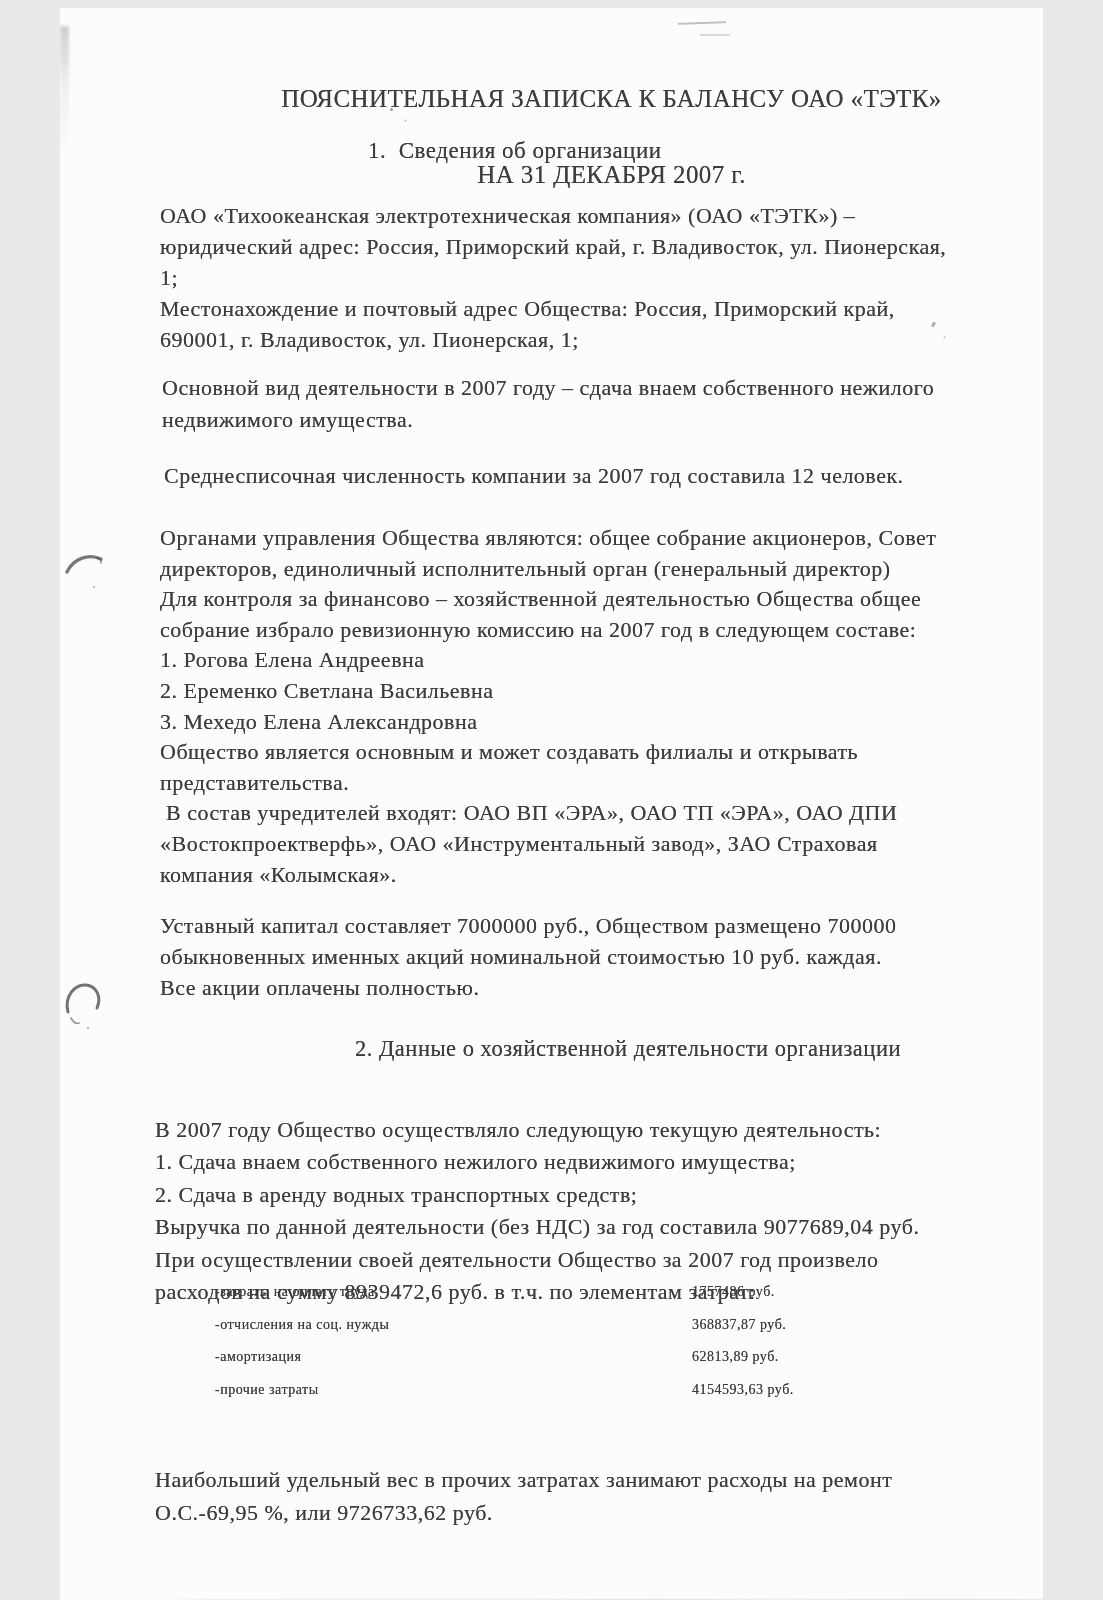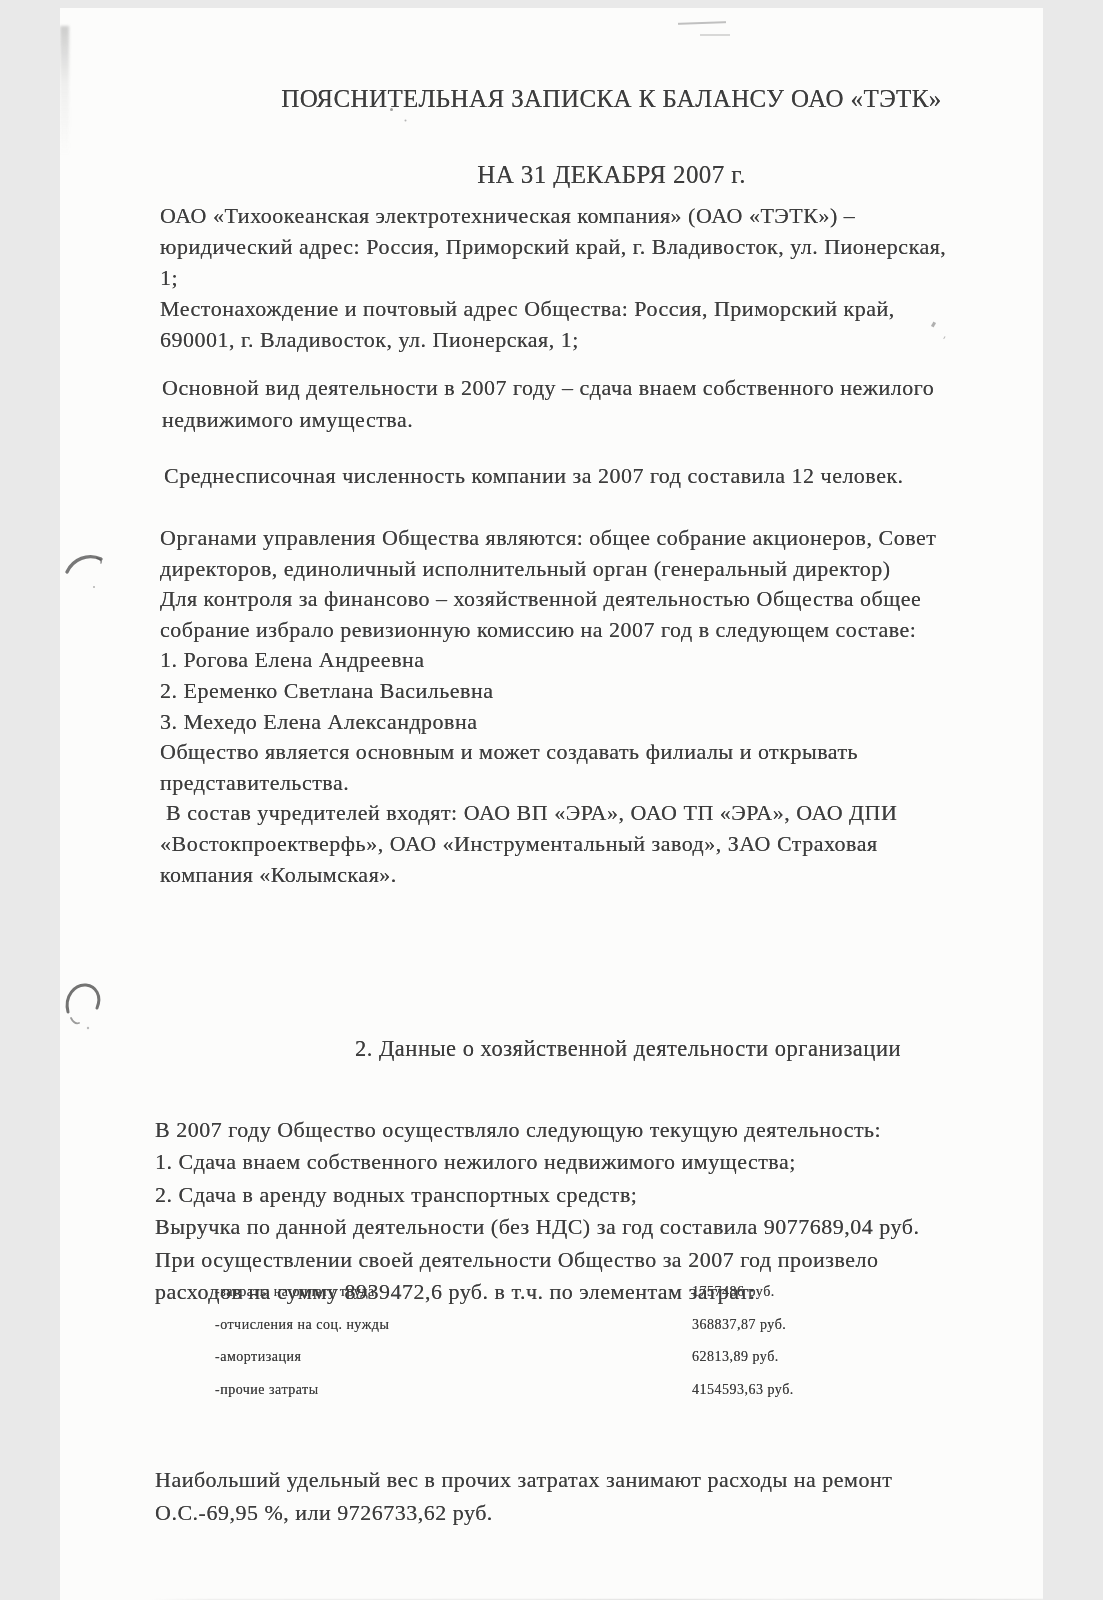--- a/index.html
+++ b/index.html
@@ -120,20 +120,21 @@
     <path class="pen" d="M6,34 C2,18 13,6 24,7 C34,8 40,18 35,30" stroke-width="3" opacity="0.78"></path>
     <path class="pen" d="M9,40 C11,44 14,46 17,45" stroke-width="1.8" opacity="0.55"></path>
     <circle cx="26" cy="50" r="1.2" fill="#6a6a6a" stroke="none" opacity="0.45"></circle>
   </svg>
 
   <div class="txt doc-title">
     <div>ПОЯСНИТЕЛЬНАЯ ЗАПИСКА К БАЛАНСУ ОАО «ТЭТК»</div>
     <div>НА 31 ДЕКАБРЯ 2007 г.</div>
   </div>
 
+  <div class="txt h-sec1">1.&nbsp;&nbsp;Сведения об организации</div>
 
   <div class="txt p-company">ОАО «Тихоокеанская электротехническая компания» (ОАО «ТЭТК») –
 юридический адрес: Россия, Приморский край, г. Владивосток, ул. Пионерская,
 1;
 Местонахождение и почтовый адрес Общества: Россия, Приморский край,
 690001, г. Владивосток, ул. Пионерская, 1;</div>
 
   <div class="txt p-activity">Основной вид деятельности в 2007 году – сдача внаем собственного нежилого
 недвижимого имущества.</div>
 
@@ -145,20 +146,23 @@
 собрание избрало ревизионную комиссию на 2007 год в следующем составе:
 1. Рогова Елена Андреевна
 2. Еременко Светлана Васильевна
 3. Мехедо Елена Александровна
 Общество является основным и может создавать филиалы и открывать
 представительства.
 &nbsp;В состав учредителей входят: ОАО ВП «ЭРА», ОАО ТП «ЭРА», ОАО ДПИ
 «Востокпроектверфь», ОАО «Инструментальный завод», ЗАО Страховая
 компания «Колымская».</div>
 
+  <div class="txt p-capital">Уставный капитал составляет 7000000 руб., Обществом размещено 700000
+обыкновенных именных акций номинальной стоимостью 10 руб. каждая.
+Все акции оплачены полностью.</div>
 
   <div class="txt h-sec2">2. Данные о хозяйственной деятельности организации</div>
 
   <div class="txt p-act2007">В 2007 году Общество осуществляло следующую текущую деятельность:
 1. Сдача внаем собственного нежилого недвижимого имущества;
 2. Сдача в аренду водных транспортных средств;
 Выручка по данной деятельности (без НДС) за год составила 9077689,04 руб.
 При осуществлении своей деятельности Общество за 2007 год произвело
 расходов на сумму 8939472,6 руб. в т.ч. по элементам затрат:</div>
 

